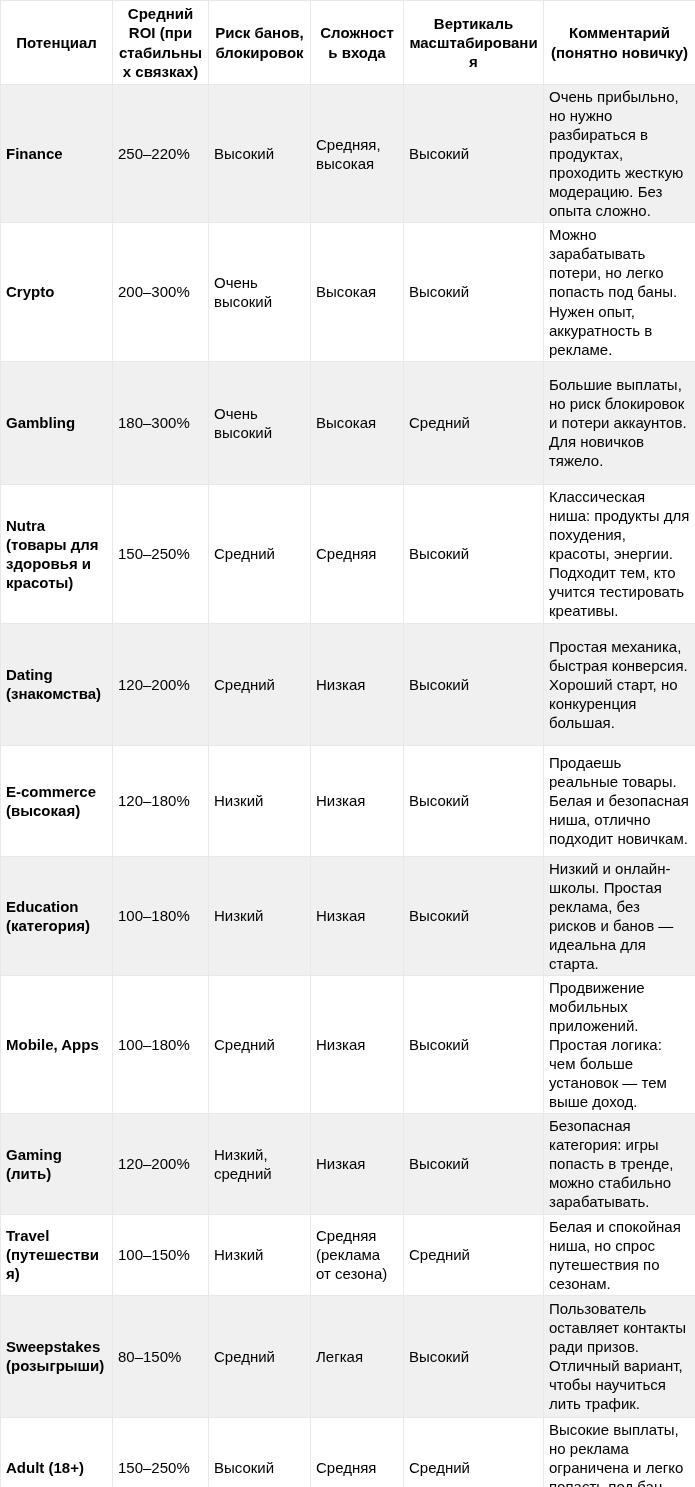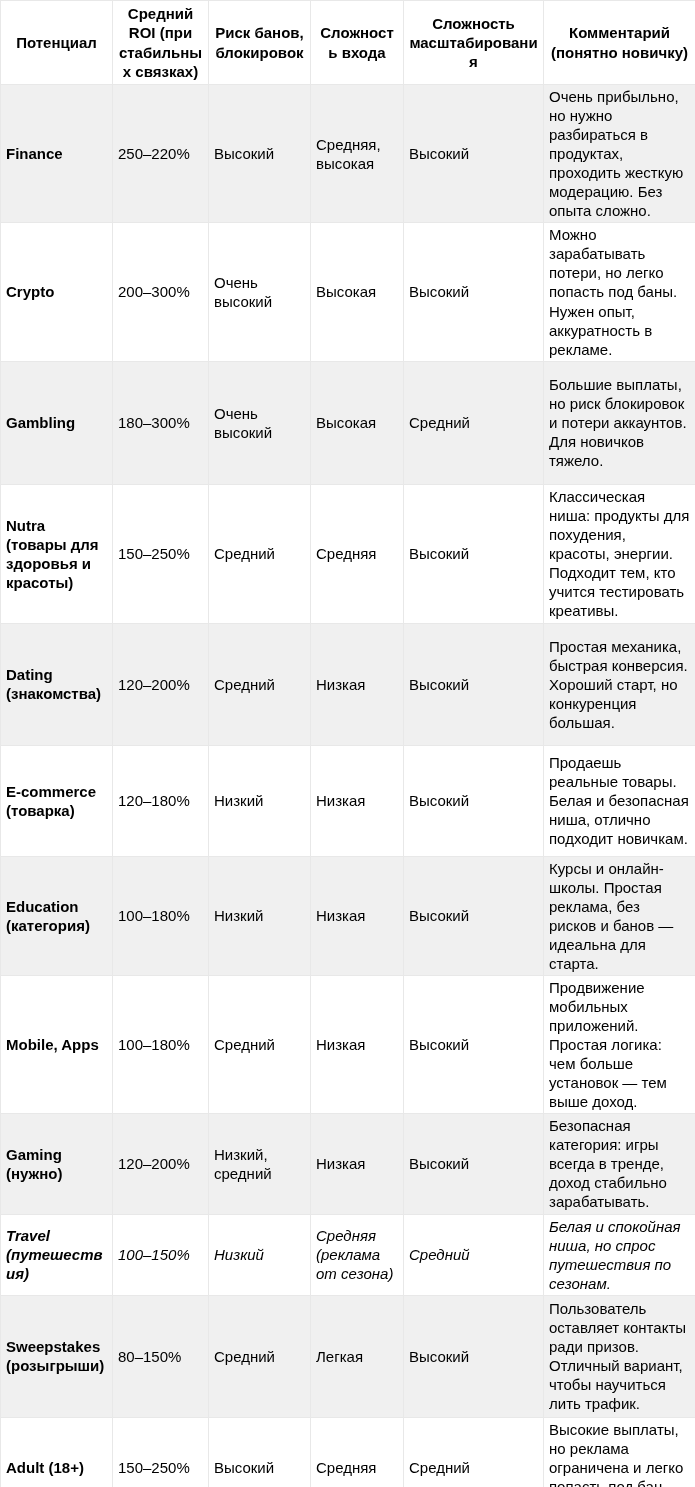--- a/index.html
+++ b/index.html
@@ -48,21 +48,21 @@
   
   .verticals tbody tr:nth-child(1)  { height: 138px; }
   .verticals tbody tr:nth-child(2)  { height: 114px; }
   .verticals tbody tr:nth-child(3)  { height: 123px; }
   .verticals tbody tr:nth-child(4)  { height: 139px; }
   .verticals tbody tr:nth-child(5)  { height: 122px; }
   .verticals tbody tr:nth-child(6)  { height: 111px; }
   .verticals tbody tr:nth-child(7)  { height: 112px; }
   .verticals tbody tr:nth-child(8)  { height: 128px; }
   .verticals tbody tr:nth-child(9)  { height: 99px;  }
-  .verticals tbody tr:nth-child(10) { height: 75px; font-style: italic;  }
+  .verticals tbody tr:nth-child(10) { height: 75px;  }
   .verticals tbody tr:nth-child(11) { height: 122px; }
   .verticals tbody tr:nth-child(12) { height: 95px;  }
 </style>
 </head>
 <body>
 
 <table class="verticals">
   <colgroup>
     <col style="width:112px">
     <col style="width:96px">
@@ -70,21 +70,21 @@
     <col style="width:93px">
     <col style="width:140px">
     <col style="width:152px">
   </colgroup>
   <thead>
     <tr>
       <th>Потенциал</th>
       <th>Средний ROI (при стабильных связках)</th>
       <th>Риск банов, блокировок</th>
       <th>Сложность входа</th>
-      <th>Сложность масштабирования</th>
+      <th>Вертикаль масштабирования</th>
       <th>Комментарий (понятно новичку)</th>
     </tr>
   </thead>
   <tbody>
     <tr>
       <td class="c-vertical">Finance</td>
       <td>250–220%</td>
       <td>Высокий</td>
       <td>Средняя, высокая</td>
       <td>Высокий</td>
@@ -116,50 +116,50 @@
     </tr>
     <tr>
       <td class="c-vertical">Dating (знакомства)</td>
       <td>120–200%</td>
       <td>Средний</td>
       <td>Низкая</td>
       <td>Высокий</td>
       <td>Простая механика, быстрая конверсия. Хороший старт, но конкуренция большая.</td>
     </tr>
     <tr>
-      <td class="c-vertical">E-commerce (товарка)</td>
+      <td class="c-vertical">E-commerce (высокая)</td>
       <td>120–180%</td>
       <td>Низкий</td>
       <td>Низкая</td>
       <td>Высокий</td>
       <td>Продаешь реальные товары. Белая и безопасная ниша, отлично подходит новичкам.</td>
     </tr>
     <tr>
       <td class="c-vertical">Education (категория)</td>
       <td>100–180%</td>
       <td>Низкий</td>
       <td>Низкая</td>
       <td>Высокий</td>
-      <td>Курсы и онлайн-школы. Простая реклама, без рисков и банов — идеальна для старта.</td>
+      <td>Низкий и онлайн-школы. Простая реклама, без рисков и банов — идеальна для старта.</td>
     </tr>
     <tr>
       <td class="c-vertical">Mobile, Apps</td>
       <td>100–180%</td>
       <td>Средний</td>
       <td>Низкая</td>
       <td>Высокий</td>
       <td>Продвижение мобильных приложений. Простая логика: чем больше установок — тем выше доход.</td>
     </tr>
     <tr>
-      <td class="c-vertical">Gaming (нужно)</td>
+      <td class="c-vertical">Gaming (лить)</td>
       <td>120–200%</td>
       <td>Низкий, средний</td>
       <td>Низкая</td>
       <td>Высокий</td>
-      <td>Безопасная категория: игры всегда в тренде, доход стабильно зарабатывать.</td>
+      <td>Безопасная категория: игры попасть в тренде, можно стабильно зарабатывать.</td>
     </tr>
     <tr>
       <td class="c-vertical">Travel (путешествия)</td>
       <td>100–150%</td>
       <td>Низкий</td>
       <td>Средняя (реклама от сезона)</td>
       <td>Средний</td>
       <td>Белая и спокойная ниша, но спрос путешествия по сезонам.</td>
     </tr>
     <tr>

